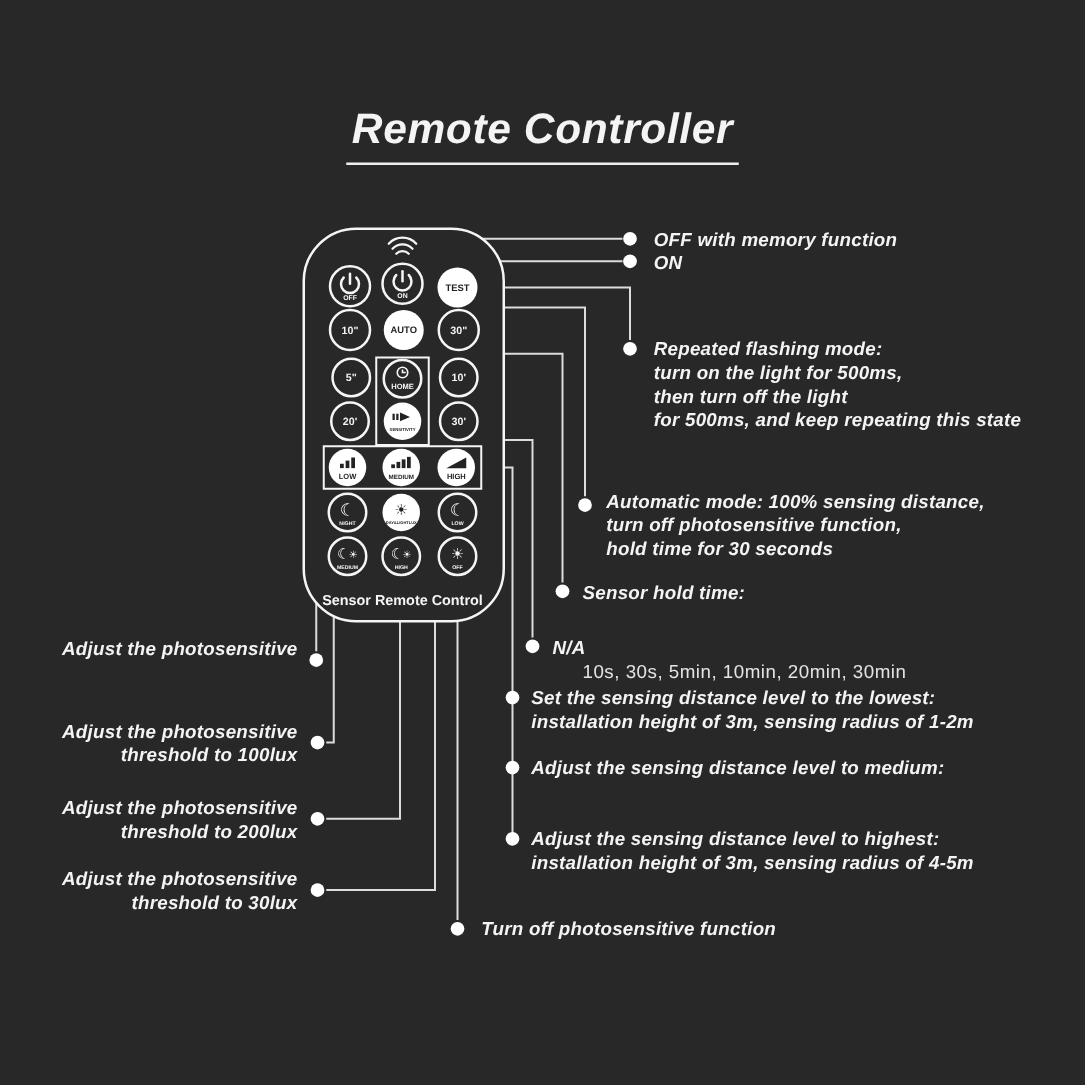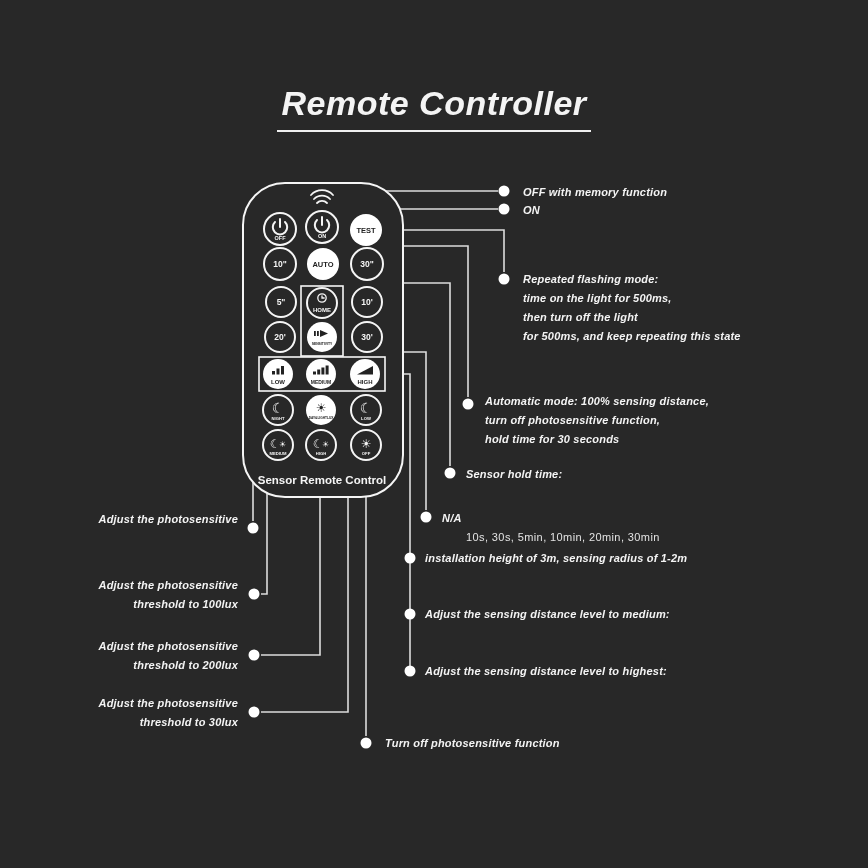--- a/index.html
+++ b/index.html
@@ -15,21 +15,21 @@
   .title span{
     display:inline-block;
     font-size:34px;font-weight:bold;font-style:italic;
     border-bottom:2px solid #f0f0f0;padding:0 4px 7px 4px;
     letter-spacing:.5px;
   }
   svg{position:absolute;top:0;left:0;}
   svg text{font-family:"Liberation Sans",sans-serif;}
   .callout{
     position:absolute;
-    font-size:11px;font-weight:bold;font-style:italic;
+    font-size:15px;font-weight:bold;font-style:italic;
     line-height:19px;letter-spacing:.2px;white-space:nowrap;
   }
   .callout.right{text-align:left;}
   .callout.left{text-align:right;}
   .callout .plain{
     font-weight:normal;font-style:normal;color:#e3e3e3;letter-spacing:.4px;margin-top:44px;
   }
 </style>
 </head>
 <body>
@@ -224,50 +224,52 @@
 <div class="callout right" style="left:523px;top:183px">
   <div>OFF with memory function</div>
 </div>
 
 <div class="callout right" style="left:523px;top:201px">
   <div>ON</div>
 </div>
 
 <div class="callout right" style="left:523px;top:270px">
   <div>Repeated flashing mode:</div>
-  <div>time on the light for 500ms,</div>
+  <div>turn on the light for 500ms,</div>
   <div>then turn off the light</div>
   <div>for 500ms, and keep repeating this state</div>
 </div>
 
 <div class="callout right" style="left:485px;top:392px">
   <div>Automatic mode: 100% sensing distance,</div>
   <div>turn off photosensitive function,</div>
   <div>hold time for 30 seconds</div>
 </div>
 
 <div class="callout right" style="left:466px;top:465px">
   <div>Sensor hold time:</div>
   <div class="plain">10s, 30s, 5min, 10min, 20min, 30min</div>
 </div>
 
 <div class="callout right" style="left:442px;top:509px">
   <div>N/A</div>
 </div>
 
 <div class="callout right" style="left:425px;top:549px">
+  <div>Set the sensing distance level to the lowest:</div>
   <div>installation height of 3m, sensing radius of 1-2m</div>
 </div>
 
 <div class="callout right" style="left:425px;top:605px">
   <div>Adjust the sensing distance level to medium:</div>
 </div>
 
 <div class="callout right" style="left:425px;top:662px">
   <div>Adjust the sensing distance level to highest:</div>
+  <div>installation height of 3m, sensing radius of 4-5m</div>
 </div>
 
 <div class="callout right" style="left:385px;top:734px">
   <div>Turn off photosensitive function</div>
 </div>
 
 <div class="callout left" style="left:40px;width:198px;top:510px">
   <div>Adjust the photosensitive</div>
 </div>
 

